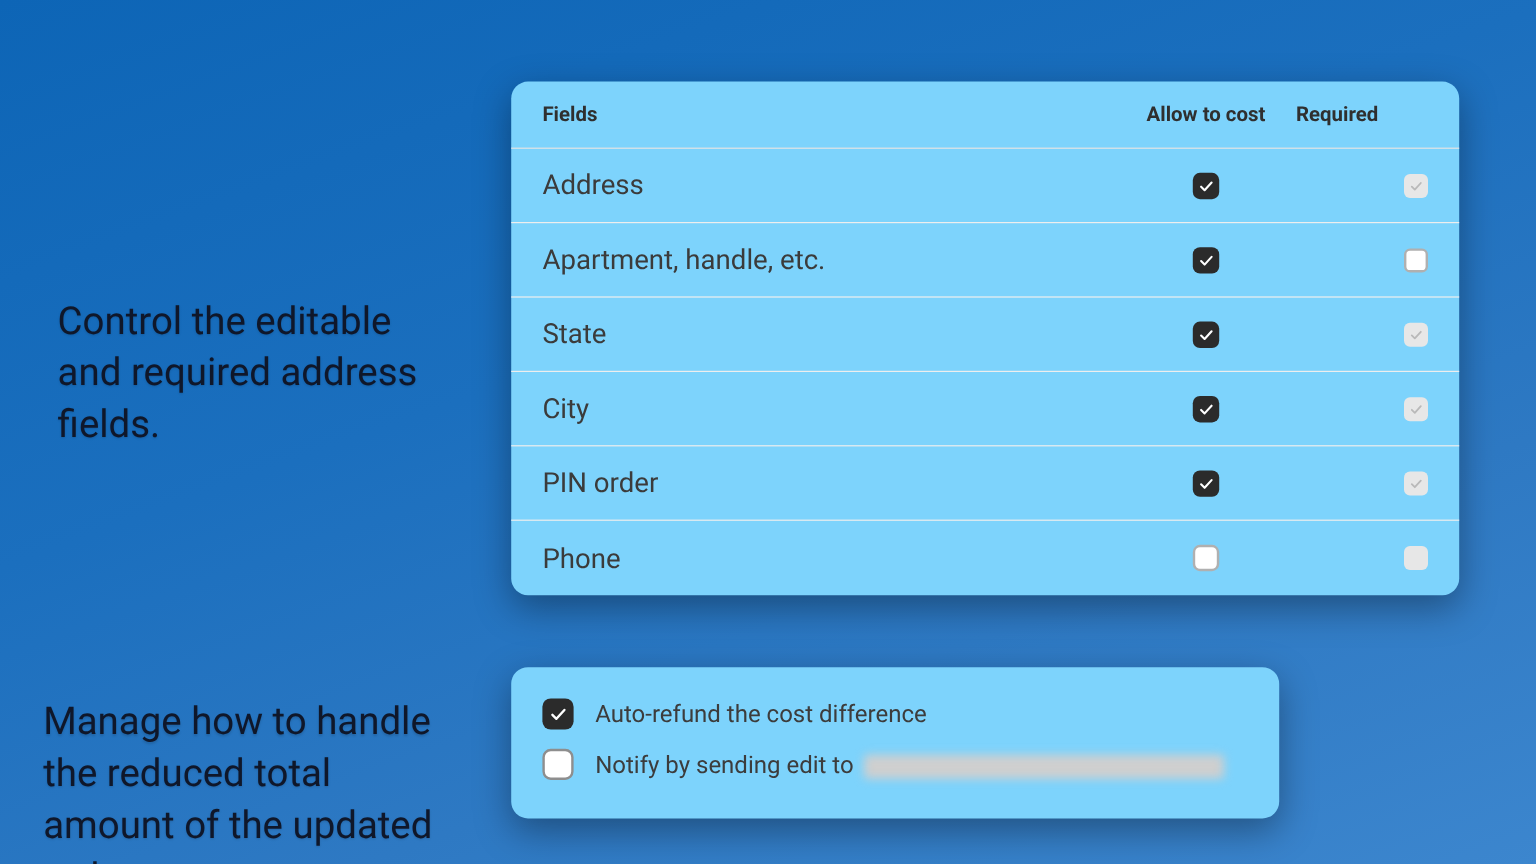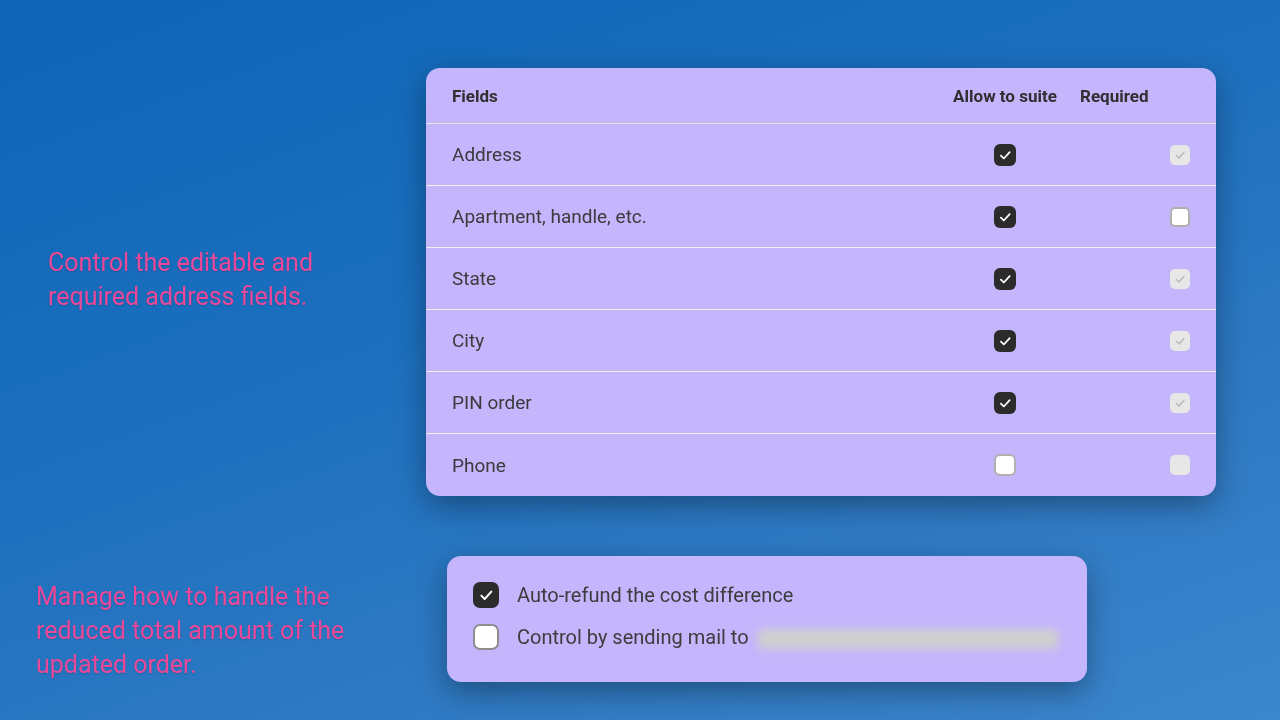--- a/index.html
+++ b/index.html
@@ -5,38 +5,38 @@
   * { box-sizing: border-box; margin: 0; padding: 0; }
   html, body { width: 1280px; height: 720px; overflow: hidden; }
   body {
     font-family: -apple-system, BlinkMacSystemFont, "Segoe UI", Roboto, Helvetica, Arial, sans-serif;
     background: linear-gradient(160deg, #0d65b6 0%, #1b6fbe 40%, #2e79c3 70%, #3c86ce 100%);
     color: #fff;
     position: relative;
   }
   .caption {
     position: absolute;
-    color: #ec4899;
-    font-size: 25px;
+    color: #0f172a;
+    font-size: 32px;
     line-height: 1.35;
     font-weight: 400;
     text-shadow: 0 1px 2px rgba(0,0,0,.15);
   }
   .caption-1 { left: 48px; top: 246px; width: 320px; }
   .caption-2 { left: 36px; top: 580px; width: 330px; }
 
   .card {
     position: absolute;
-    background: #c4b5fd;
+    background: #7dd3fc;
     border-radius: 14px;
     box-shadow: 0 10px 30px rgba(0,0,0,.35);
     color: #3a3a3a;
   }
   .card-fields { left: 426px; top: 68px; width: 790px; }
-  .card-refund { left: 426px; top: 556px; width: 640px; padding: 18px 22px 24px; margin-left: 21px; }
+  .card-refund { left: 426px; top: 556px; width: 640px; padding: 18px 22px 24px; }
 
   
   .tbl-head, .tbl-row {
     display: grid;
     grid-template-columns: 1fr 150px 110px;
     align-items: center;
     padding: 0 26px;
   }
   .tbl-head {
     height: 56px;
@@ -48,21 +48,21 @@
     font-size: 17px;
   }
   .th-allow { text-align: center; }
   .th-req { text-align: left; }
   .tbl-row {
     height: 62px;
     border-bottom: 1px solid #eee;
   }
   .tbl-row:last-child { border-bottom: none; }
   .tbl-row .fld {
-    font-size: 19px;
+    font-size: 23px;
     color: #3b3b3b;
     font-weight: 400;
   }
   .cell-allow { display: flex; justify-content: center; }
   .cell-req { display: flex; justify-content: flex-end; }
 
   
   .cb {
     width: 22px;
     height: 22px;
@@ -112,21 +112,21 @@
 </style>
 </head>
 <body>
 
 <div class="caption caption-1">Control the editable and required address fields.</div>
 <div class="caption caption-2">Manage how to handle the reduced total amount of the updated order.</div>
 
 <div class="card card-fields">
   <div class="tbl-head">
     <div class="th">Fields</div>
-    <div class="th th-allow">Allow to suite</div>
+    <div class="th th-allow">Allow to cost</div>
     <div class="th th-req">Required</div>
   </div>
   <div id="fields-body">
       <div class="tbl-row">
         <div class="fld">Address</div>
         <div class="cell-allow">
           <span class="cb cb-checked-dark">
             <svg viewBox="0 0 24 24">
               <path d="M5 13l5 5L20 7"></path>
             </svg>
@@ -221,17 +221,17 @@
     <span class="cb cb-checked-dark">
       <svg viewBox="0 0 24 24">
           <path d="M5 13l5 5L20 7"></path>
         </svg>
     </span>
     <span>Auto-refund the cost difference</span>
   </div>
   <div class="option-row">
     <span class="cb cb-empty-bordered"></span>
     <span>
-      <span>Control by sending mail to</span>
+      <span>Notify by sending edit to</span>
       <span class="blurred"></span>
     </span>
   </div>
 </div>
 
 </body></html>

